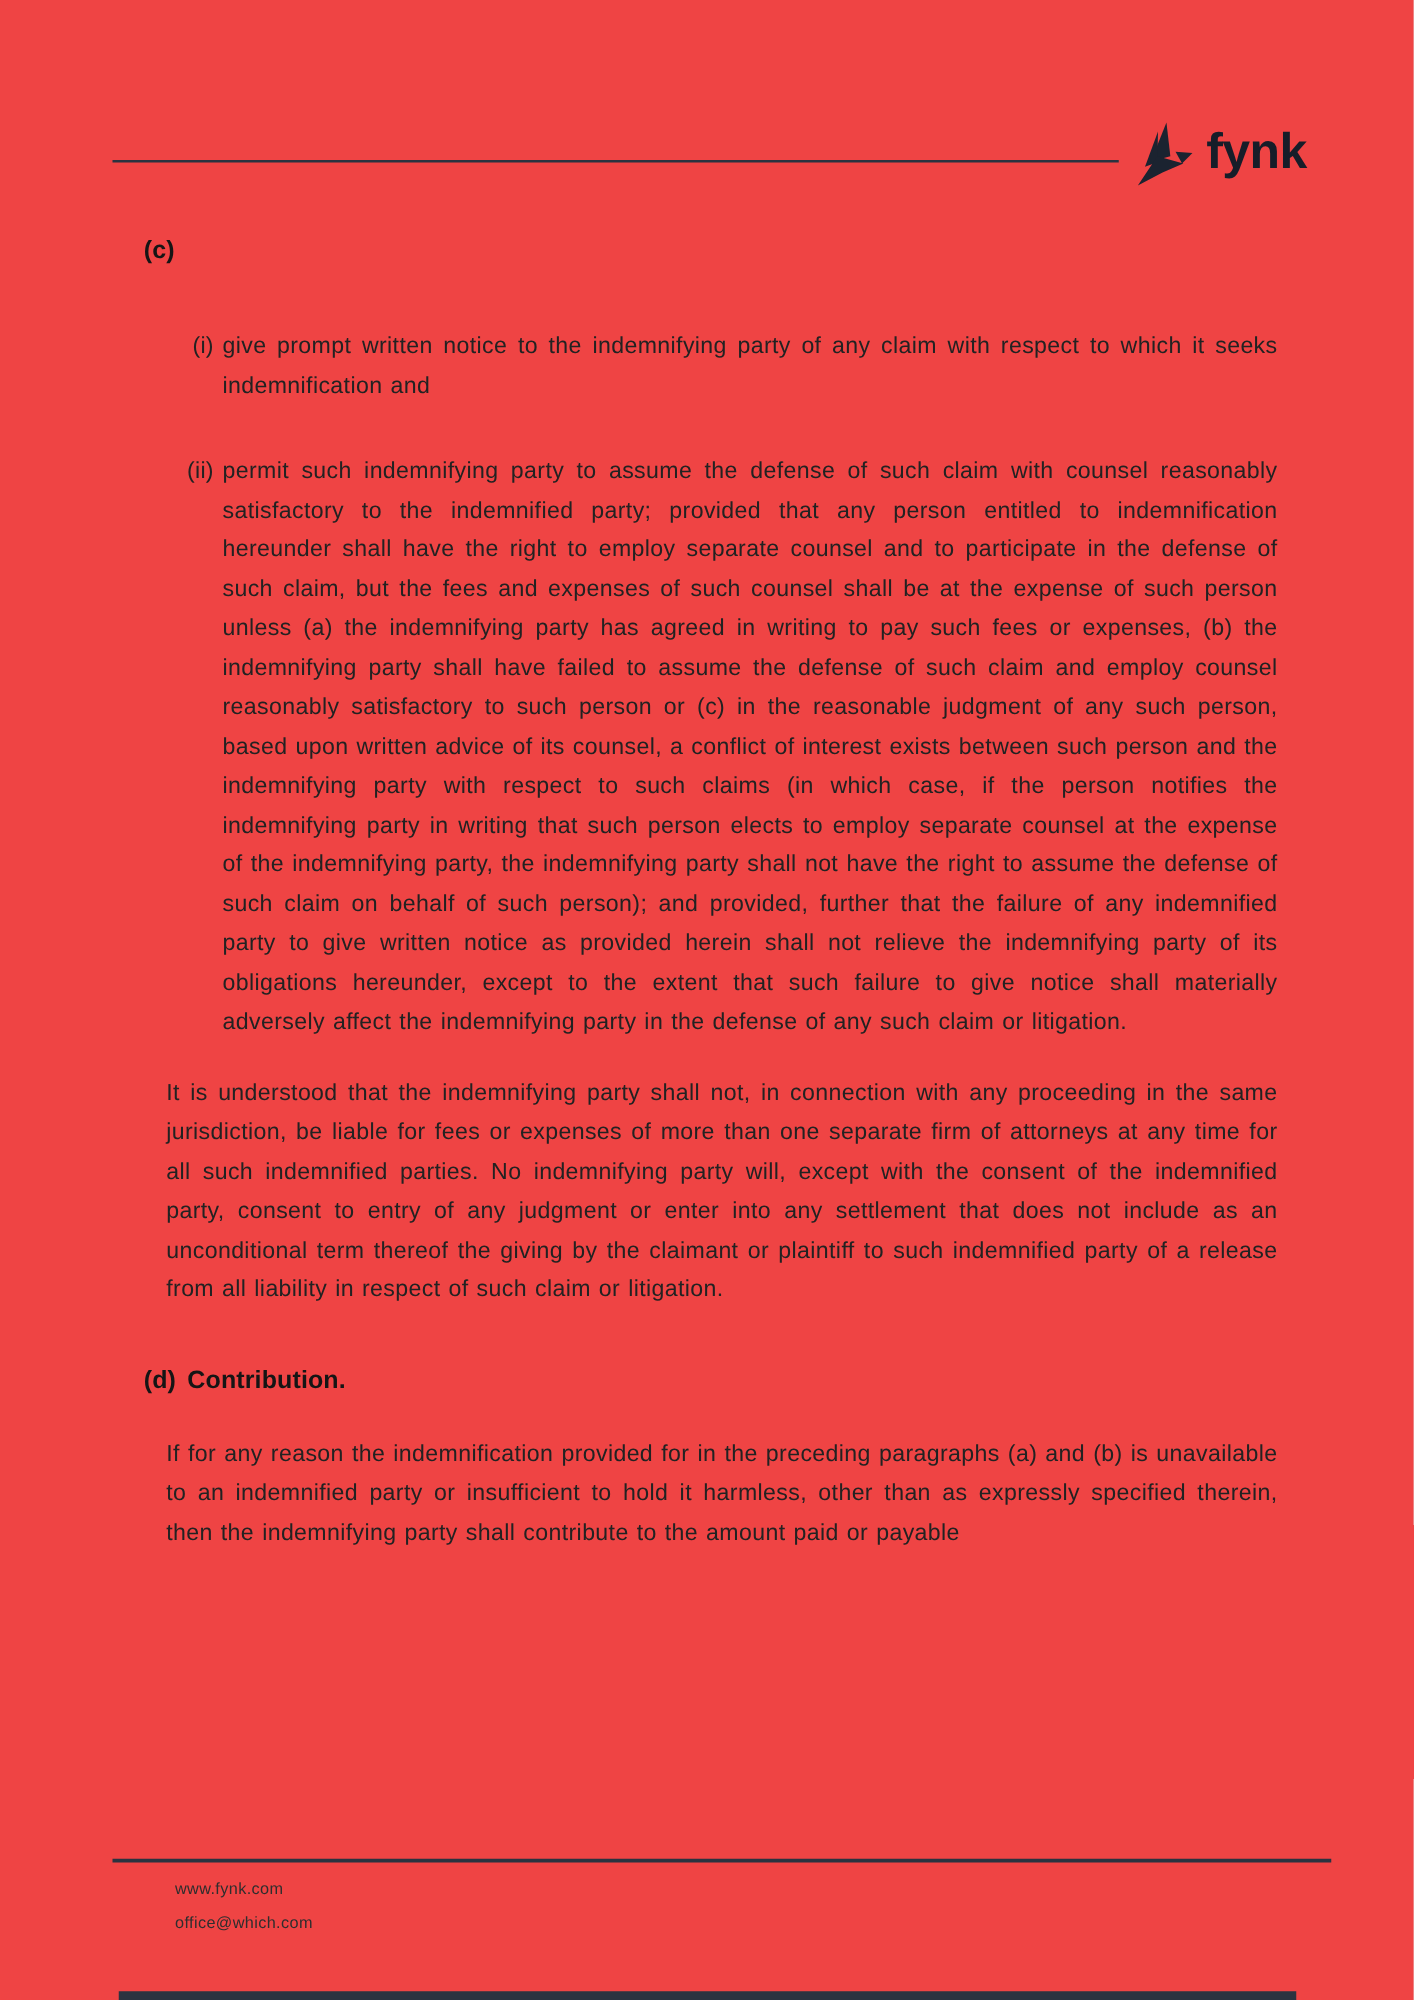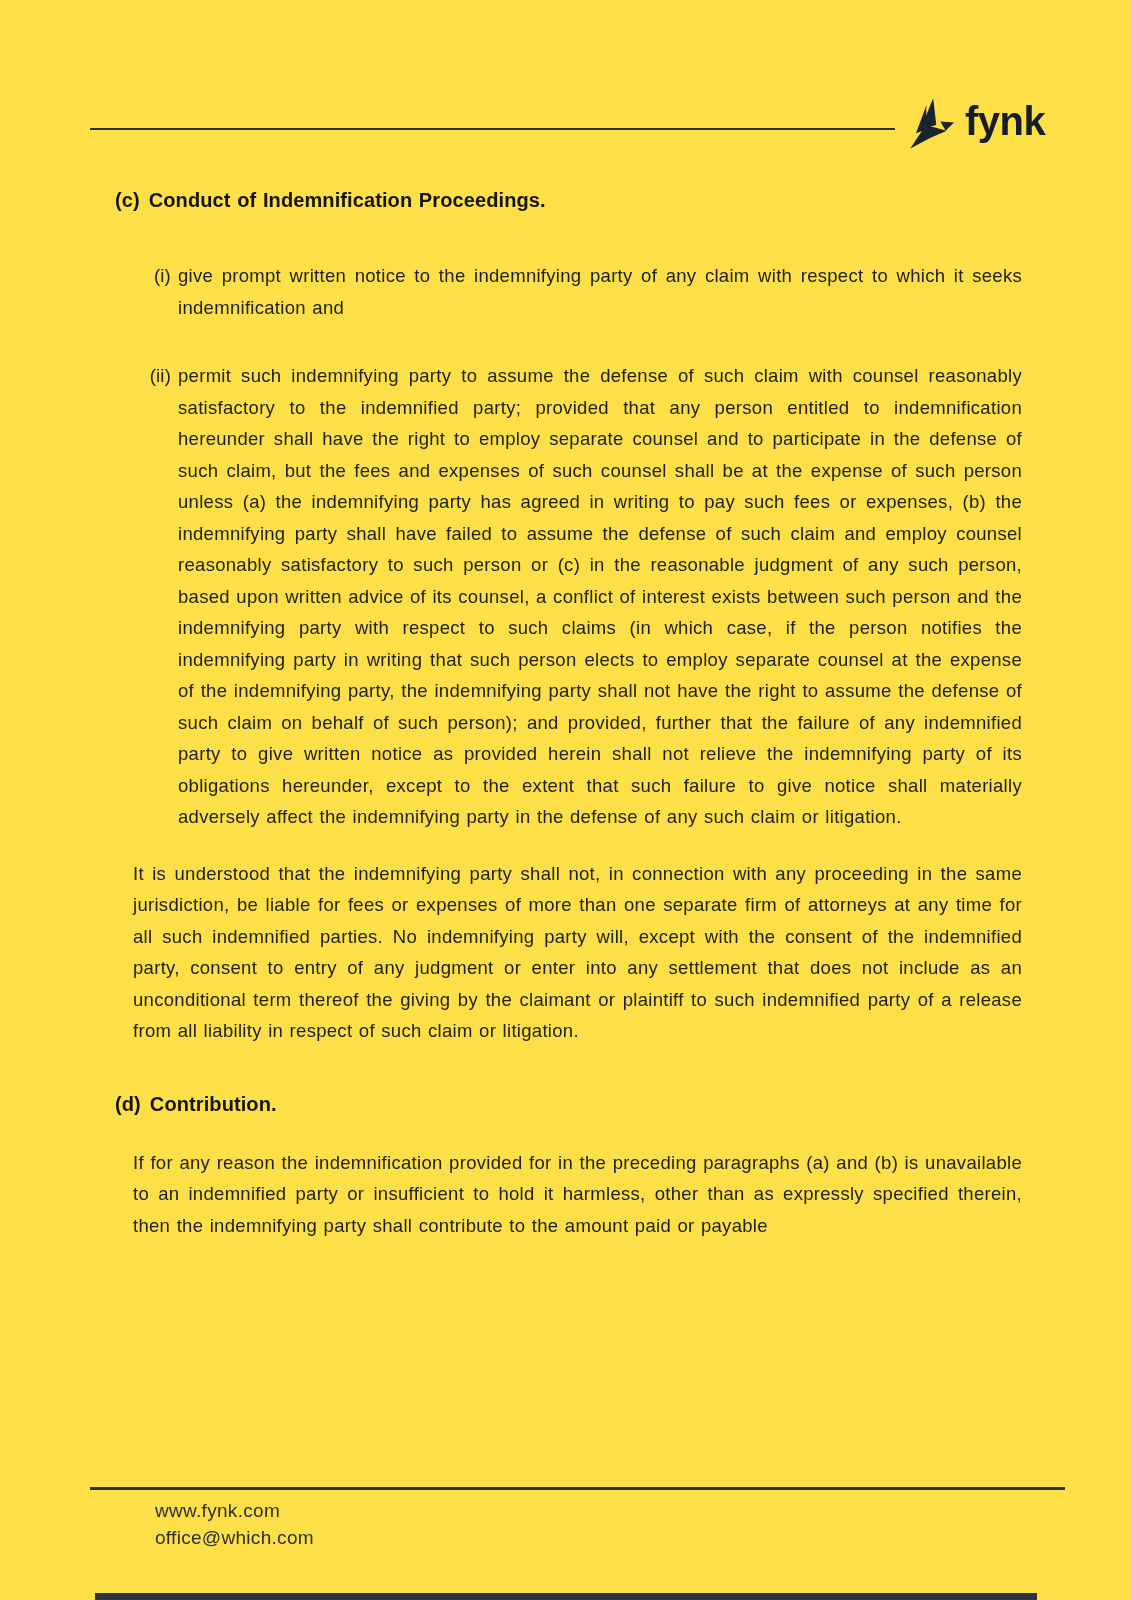--- a/index.html
+++ b/index.html
@@ -2,21 +2,21 @@
 <html><head>
 <meta charset="utf-8">
 <style>
   * { margin: 0; padding: 0; box-sizing: border-box; }
   html, body { background: #e8e8e8; }
   .page {
     position: relative;
     width: 1131px;
     height: 1600px;
     margin: 0 auto;
-    background: #fde047;
+    background: #ef4444;
     overflow: hidden;
     font-family: "Liberation Sans", sans-serif;
     color: #1f1f1f;
   }
   
   .header-rule {
     position: absolute;
     left: 90px; top: 128px;
     width: 805px; height: 2px;
     background: #2b3340;
@@ -85,22 +85,22 @@
   .section-d-para { margin-top: 29px; }
   
   .footer-rule {
     position: absolute;
     left: 90px; top: 1487px;
     width: 975px; height: 3px;
     background: #2b3340;
   }
   .footer-contact {
     position: absolute;
-    left: 155px; top: 1497px;
-    font-size: 19px;
+    left: 140px; top: 1497px;
+    font-size: 13px;
     letter-spacing: 0.3px;
     line-height: 27px;
     color: #2e2e2e;
   }
   .bottom-bar {
     position: absolute;
     left: 95px; bottom: 0;
     width: 942px; height: 7px;
     background: #2b3340;
   }
@@ -120,21 +120,20 @@
         <polygon points="82,63 98,47 72,45"></polygon>
       </g>
     </svg>
     <span class="logo-text">fynk</span>
   </div>
 
   <div class="content">
 
     <div class="section-heading">
       <span>(c)</span>
-      <span>Conduct of Indemnification Proceedings.</span>
     </div>
 
 
     <div class="clause clause-i">
       <span class="clause-label">(i)</span>
       <span>give prompt written notice to the indemnifying party of any claim with respect to which it seeks indemnification and</span>
     </div>
 
     <div class="clause clause-ii">
       <span class="clause-label">(ii)</span>

